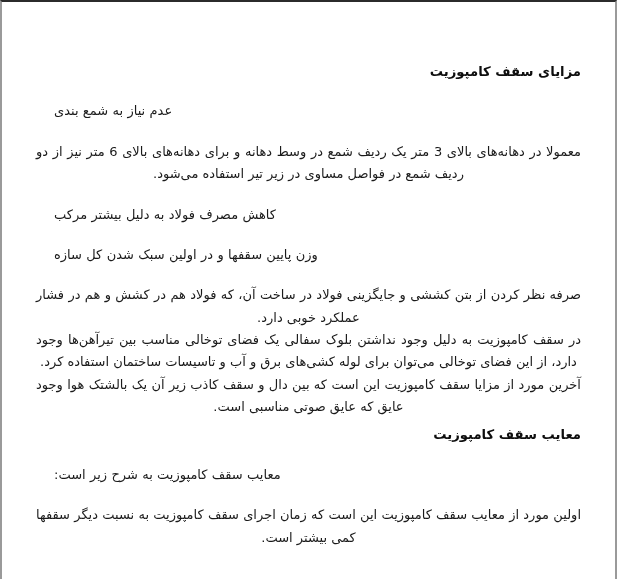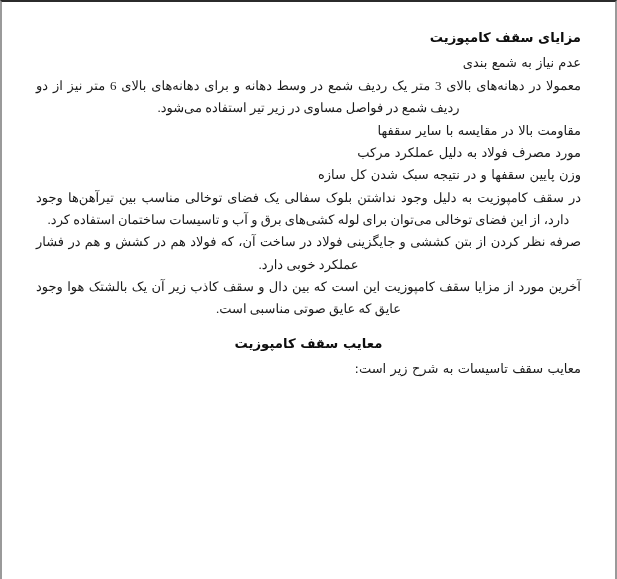--- a/index.html
+++ b/index.html
@@ -25,21 +25,21 @@
     border-bottom: none;
     overflow: hidden;
   }
 
   .page-inner {
     position: absolute;
     top: 0;
     left: 8px;
     right: 8px;
     bottom: 0;
-    padding: 26px 26px 0 26px;
+    padding: 60px 26px 0 26px;
     box-sizing: border-box;
     direction: rtl;
     text-align: right;
   }
 
   .doc-section {
     display: block;
   }
 
   .section-heading {
@@ -47,81 +47,79 @@
     font-weight: bold;
     color: #0e0e0e;
     line-height: 1.55;
     margin: 0 0 4px 0;
     text-align: right;
     direction: rtl;
     letter-spacing: 0.1px;
   }
 
   .section-heading.spaced-above {
-    margin-top: 13px;
-    text-align: center;
+    margin-top: 7px;
   }
 
   .body-line {
     font-size: 13px;
     font-weight: normal;
     color: #1a1a1a;
     line-height: 1.72;
-    margin: 0;
-    text-align: right;
+    margin: 18px;
+    text-align: left;
     direction: rtl;
     word-spacing: 0.2px;
   }
 
   
   .flow-para {
     font-size: 13px;
     color: #1a1a1a;
     line-height: 1.72;
     margin: 0;
     direction: rtl;
     text-align: justify;
     text-align-last: center;
-    font-family: Liberation Serif, serif;
   }
 </style>
 </head>
 <body>
 
 <div class="page-frame">
   <div class="page-inner">
 
     <section class="doc-section">
 
       <h2 class="section-heading">مزایای سقف کامپوزیت</h2>
 
       <p class="body-line">عدم نیاز به شمع بندی</p>
 
       <p class="flow-para">معمولا در دهانه‌های بالای 3 متر  یک ردیف شمع در وسط دهانه و برای دهانه‌های بالای 6 متر نیز از دو ردیف شمع در فواصل مساوی در زیر تیر استفاده می‌شود.</p>
 
 
-      <p class="body-line">مقاومت بالا در مقایسه با سایر سقفها</p>
 
 
 
-      <p class="body-line">مورد مصرف فولاد به دلیل عملکرد مرکب</p>
+      <p class="body-line">کاهش مصرف فولاد به دلیل بیشتر مرکب</p>
 
-      <p class="body-line">وزن پایین سقفها و در نتیجه سبک شدن کل سازه</p>
+      <p class="body-line">وزن پایین سقفها و در اولین سبک شدن کل سازه</p>
+
+      <p class="flow-para">صرفه نظر کردن از بتن کششی و جایگزینی فولاد در ساخت آن، که فولاد هم در کشش و هم در فشار عملکرد خوبی دارد.</p>
 
       <p class="flow-para">در سقف کامپوزیت به دلیل وجود نداشتن بلوک سفالی یک فضای توخالی مناسب بین تیرآهن‌ها وجود دارد، از این فضای توخالی می‌توان برای لوله کشی‌های برق و آب و تاسیسات ساختمان استفاده کرد.</p>
-
-      <p class="flow-para">صرفه نظر کردن از بتن کششی و جایگزینی فولاد در ساخت آن، که فولاد هم در کشش و هم در فشار عملکرد خوبی دارد.</p>
 
       <p class="flow-para">آخرین مورد از مزایا سقف کامپوزیت این است که بین دال و سقف کاذب زیر آن یک بالشتک هوا وجود عایق که عایق صوتی مناسبی است.</p>
 
     </section>
 
     <section class="doc-section">
 
       <h2 class="section-heading spaced-above">معایب سقف کامپوزیت</h2>
 
-      <p class="body-line">معایب سقف تاسیسات به شرح زیر است:</p>
+      <p class="body-line">معایب سقف کامپوزیت به شرح زیر است:</p>
 
+      <p class="flow-para">اولین مورد از معایب سقف کامپوزیت این است که زمان اجرای سقف کامپوزیت به نسبت دیگر سقفها کمی بیشتر است.</p>
 
     </section>
 
   </div>
 </div>
 
 </body></html>

